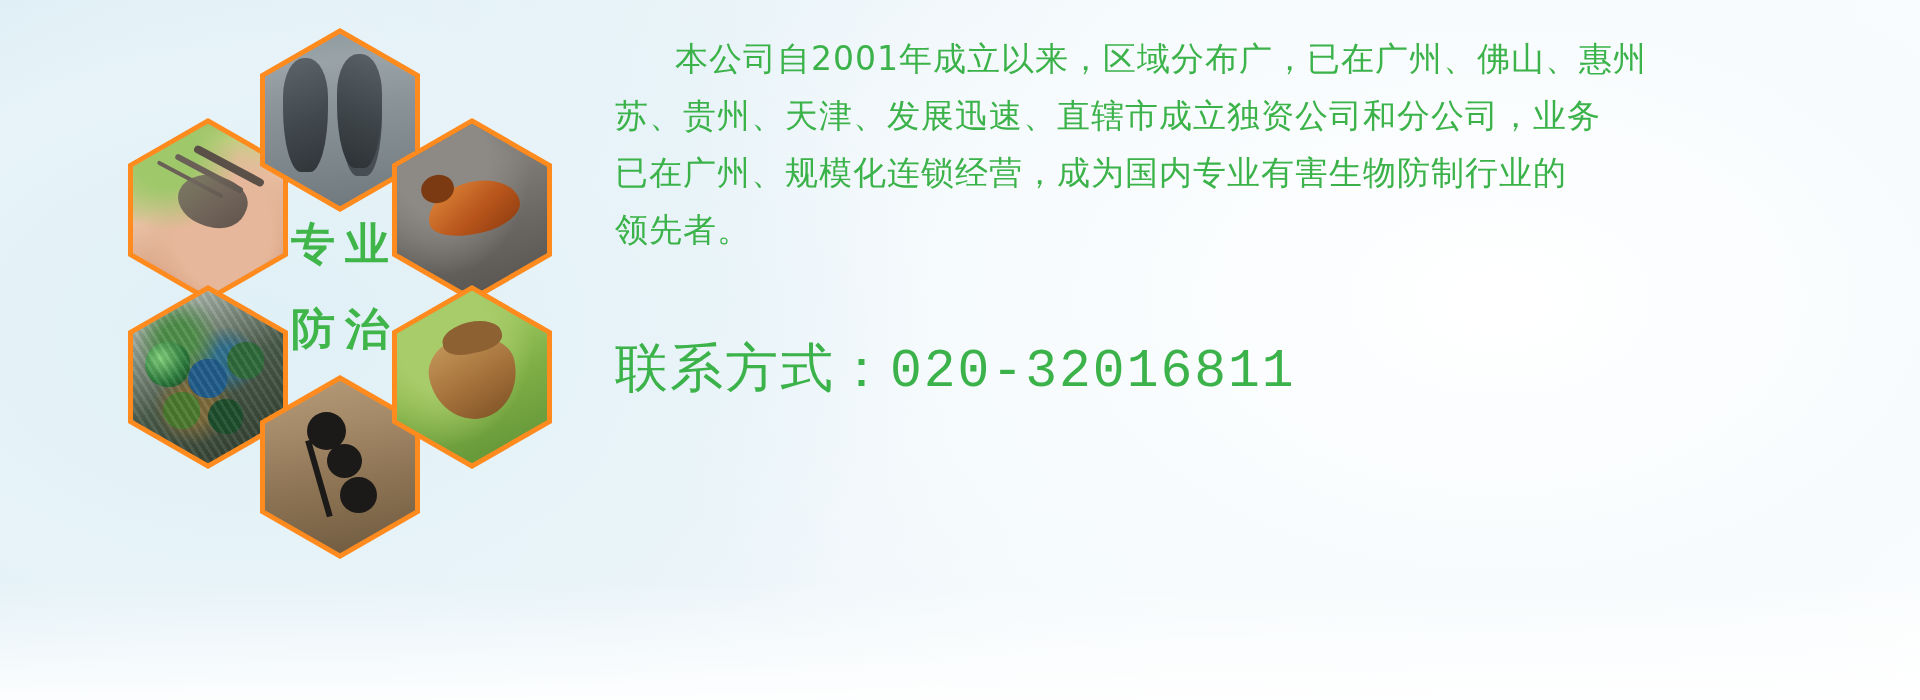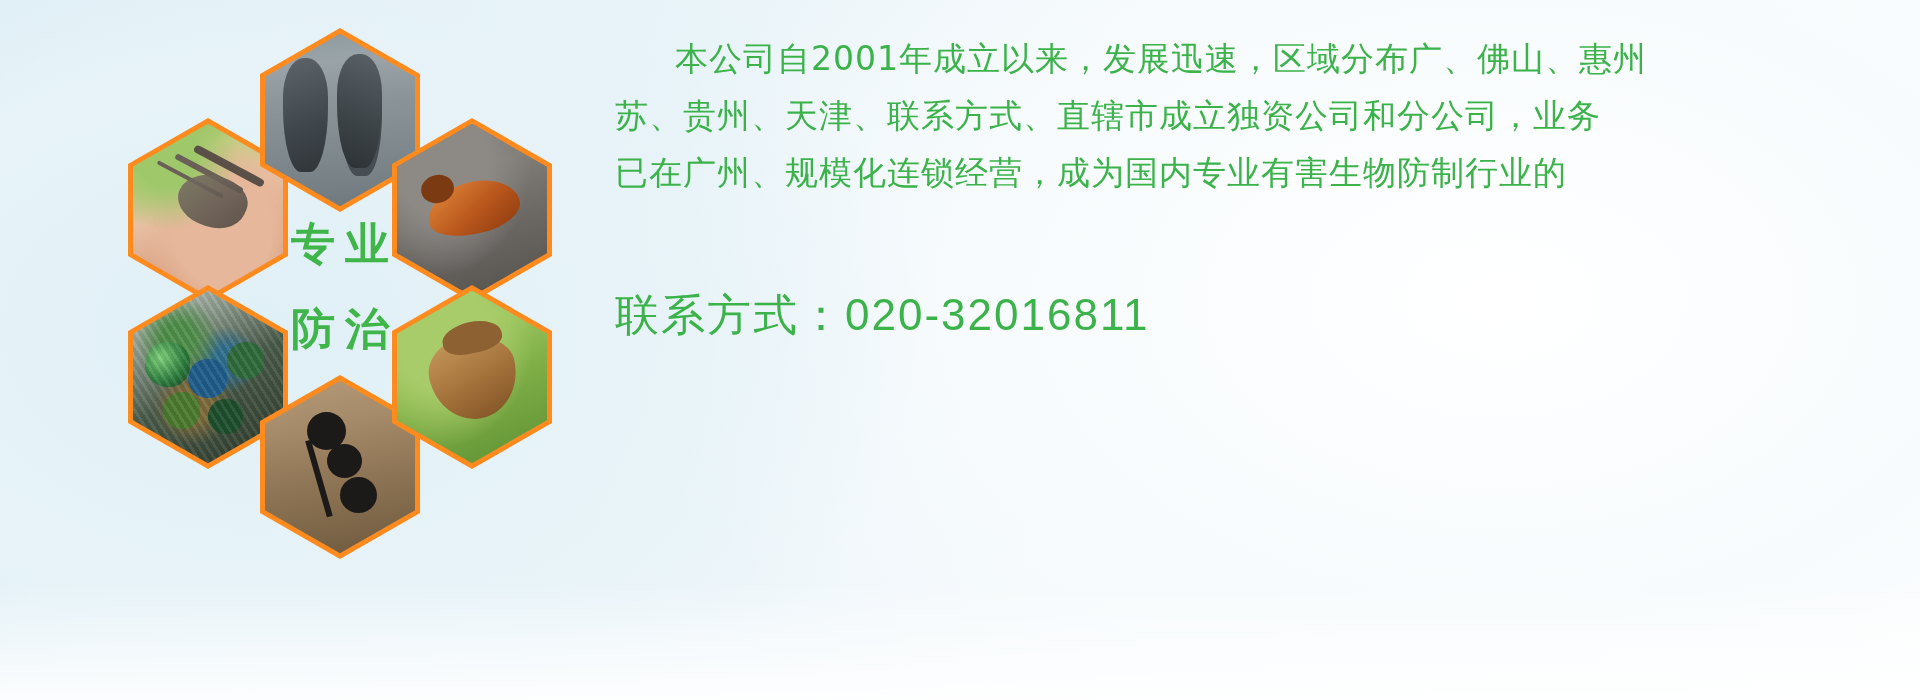--- a/index.html
+++ b/index.html
@@ -158,24 +158,24 @@
     line-height:57px;
     letter-spacing:1px;
     font-family:"DejaVu Sans","Liberation Sans",sans-serif;
     white-space:nowrap;
   }
   #about-paragraph p.first { text-indent:60px; }
 
   #contact-block { margin-top:78px; }
   #contact-block div {
     color:#3cb34a;
-    font-size:44px;
+    font-size:53px;
     line-height:72px;
     letter-spacing:2px;
-    font-family:Liberation Sans, sans-serif;
+    font-family:Liberation Mono, monospace;
     white-space:nowrap;
   }
   #contact-block .line2 { text-indent:290px; }
 </style>
 </head>
 <body>
 
 <div id="banner">
 
   <div id="hex-cluster">
@@ -218,23 +218,24 @@
 
     <div id="hex-center-label">
       <span>专业</span>
       <span>防治</span>
     </div>
   </div>
 
   <div id="content">
 
     <div id="about-paragraph">
-      <p class="first">本公司自2001年成立以来，发展迅速，区域分布广、佛山、惠州</p>
-      <p>苏、贵州、天津、联系方式、直辖市成立独资公司和分公司，业务</p>
+      <p class="first">本公司自2001年成立以来，区域分布广，已在广州、佛山、惠州</p>
+      <p>苏、贵州、天津、发展迅速、直辖市成立独资公司和分公司，业务</p>
       <p>已在广州、规模化连锁经营，成为国内专业有害生物防制行业的</p>
+      <p>领先者。</p>
     </div>
 
     <div id="contact-block">
       <div class="line1">联系方式：020-32016811</div>
     </div>
 
   </div>
 </div>
 
 </body></html>

